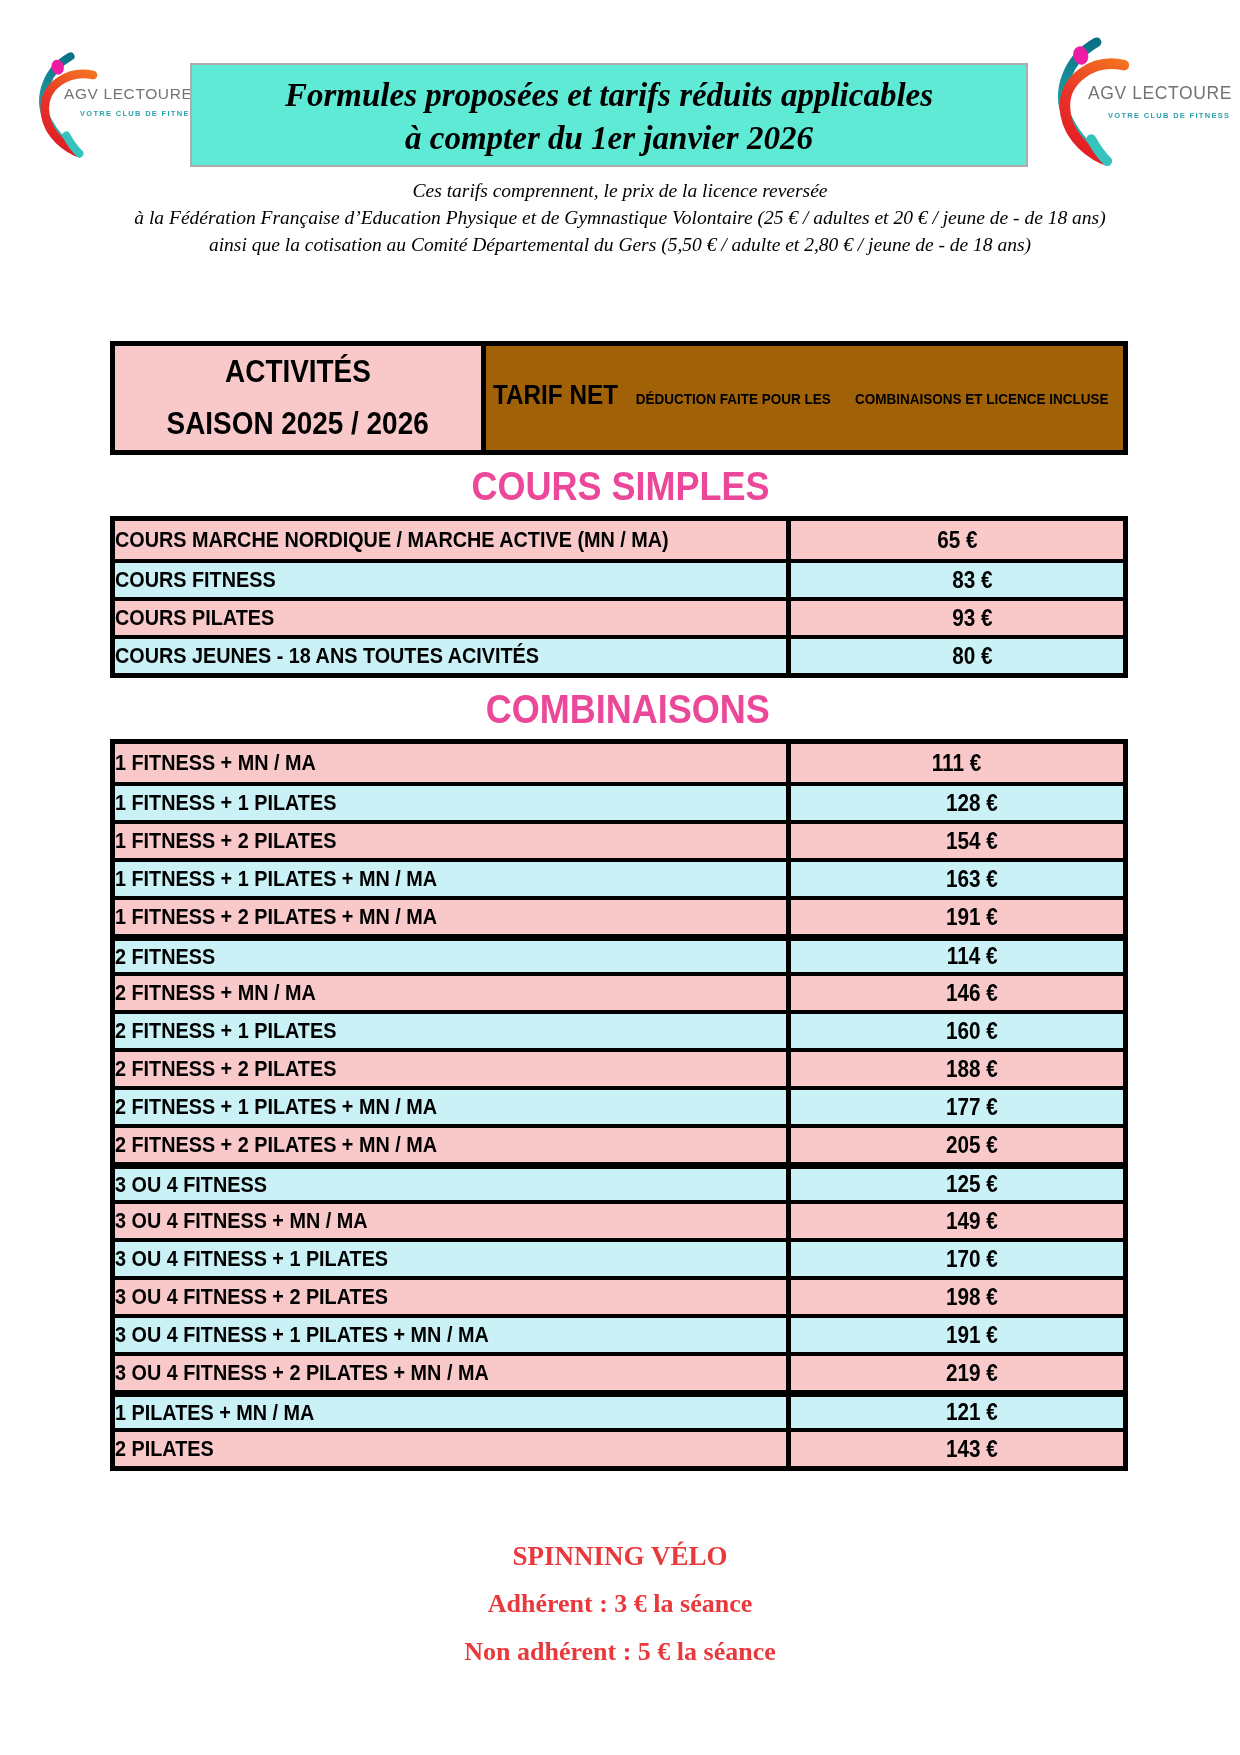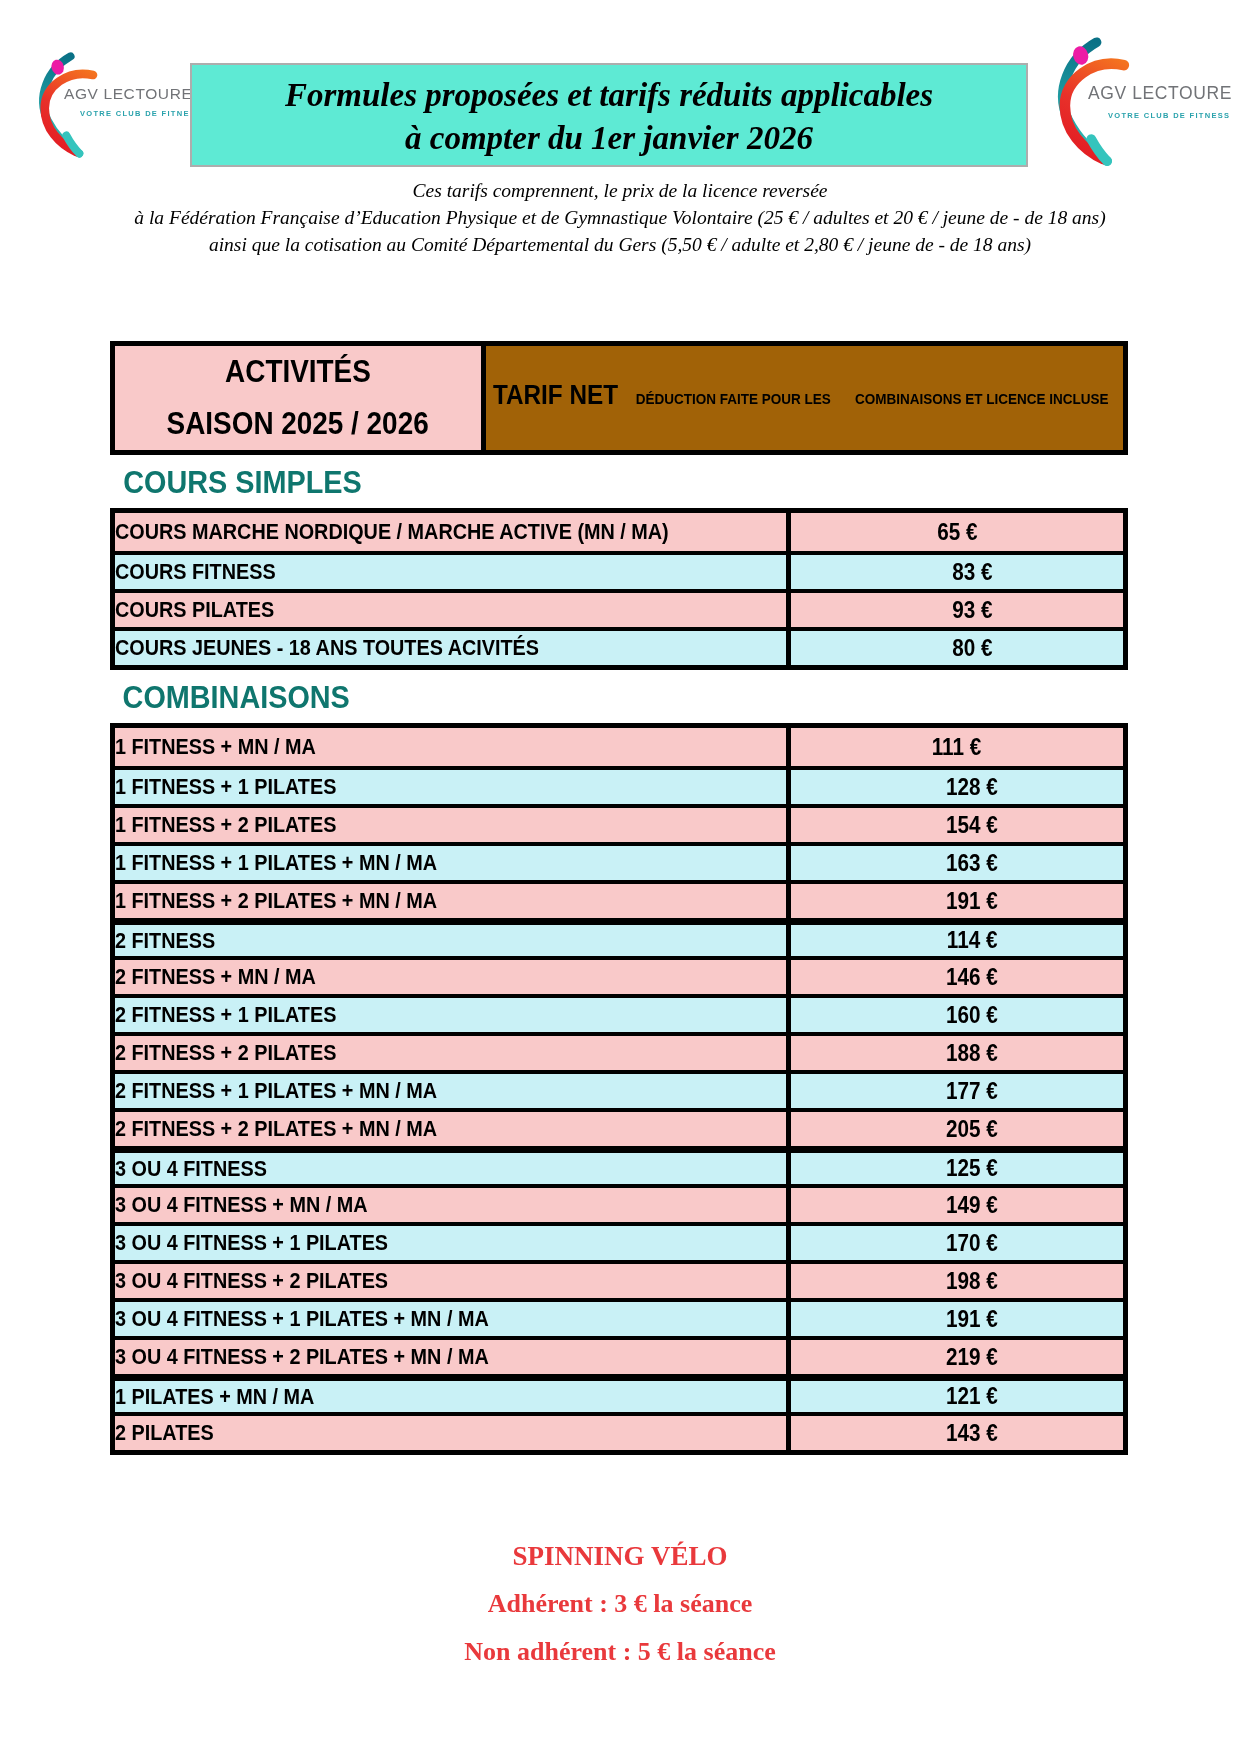--- a/index.html
+++ b/index.html
@@ -35,22 +35,22 @@
 
   .thead { display:flex; border:5px solid #000; height:114px; }
   .thead .h-act { width:676px; background:#f9c9c9; border-right:5px solid #000;
                   display:flex; flex-direction:column; justify-content:center; align-items:center; gap:16px;
                   font-weight:bold; font-size:31px; }
   .thead .h-tarif { flex:1; background:#a16207; display:flex; flex-direction:row;
                     justify-content:space-between; align-items:center; }
   .h-tarif .t1 { font-weight:bold; font-size:27px; margin-bottom:5px; }
   .h-tarif .t2 { font-weight:bold; font-size:15px; line-height:19px; }
 
-  .section-heading { width:676px; text-align:left; font-weight:bold; font-size:32px;
-                     margin:9px 0 7px 0; color:#0f766e; }
+  .section-heading { width:676px; text-align:right; font-weight:bold; font-size:40px;
+                     margin:9px 0 7px 0; color:#ec4899; }
 
   .price-table { border:5px solid #000; }
   .row { display:flex; height:38px; }
   .row + .row { border-top:4px solid #000;gap:30px; }
   .row.thick { border-top:7px solid #000; }
   .row:nth-child(odd)  { background:#f9c9c9; }
   .row:nth-child(even) { background:#c9f1f6; }
   .cell-act { width:676px; border-right:5px solid #000; display:flex; align-items:center;
               font-weight:bold; font-size:22px; }
   .cell-price { flex:1; display:flex; align-items:center; justify-content:center;

